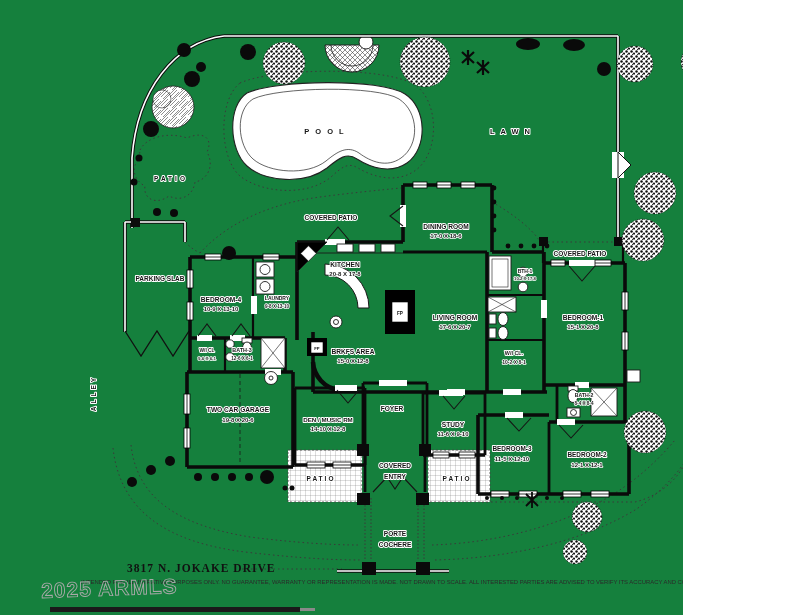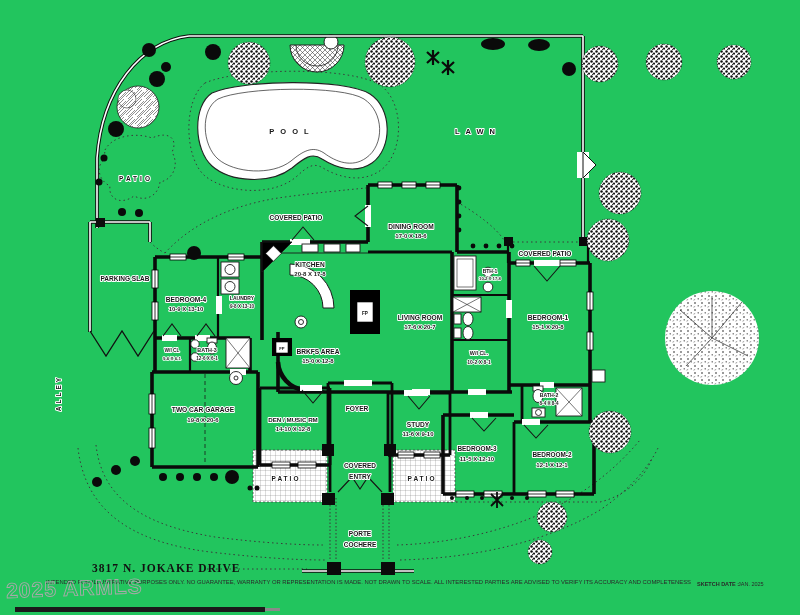--- a/index.html
+++ b/index.html
@@ -1,16 +1,16 @@
 <!DOCTYPE html>
 <html><head>
 <meta charset="utf-8">
 <style>
   html,body{margin:0;padding:0;background:#ffffff;}
-  .sheet{position:relative;width:800px;height:615px;background:#22c55e;overflow:hidden;}
+  .sheet{position:relative;width:648px;height:615px;background:#15803d;overflow:hidden;padding-left:35px;}
   svg{display:block;}
   text{font-family:"Liberation Sans",sans-serif;}
   .lbl{font-weight:bold;fill:#161616;text-anchor:middle;
        paint-order:stroke;stroke:#ffffff;stroke-width:2px;stroke-linejoin:round;}
   .dim{font-weight:bold;fill:#1c1c1c;text-anchor:middle;
        paint-order:stroke;stroke:#ffffff;stroke-width:1.6px;stroke-linejoin:round;}
   .addr{font-family:"Liberation Serif",serif;font-weight:bold;fill:#111;letter-spacing:1px;}
   .fine{fill:#2a2a2a;}
   .wm{font-weight:bold;fill:none;stroke:#a9a9a9;stroke-width:0.9px;letter-spacing:1px;}
 </style>

